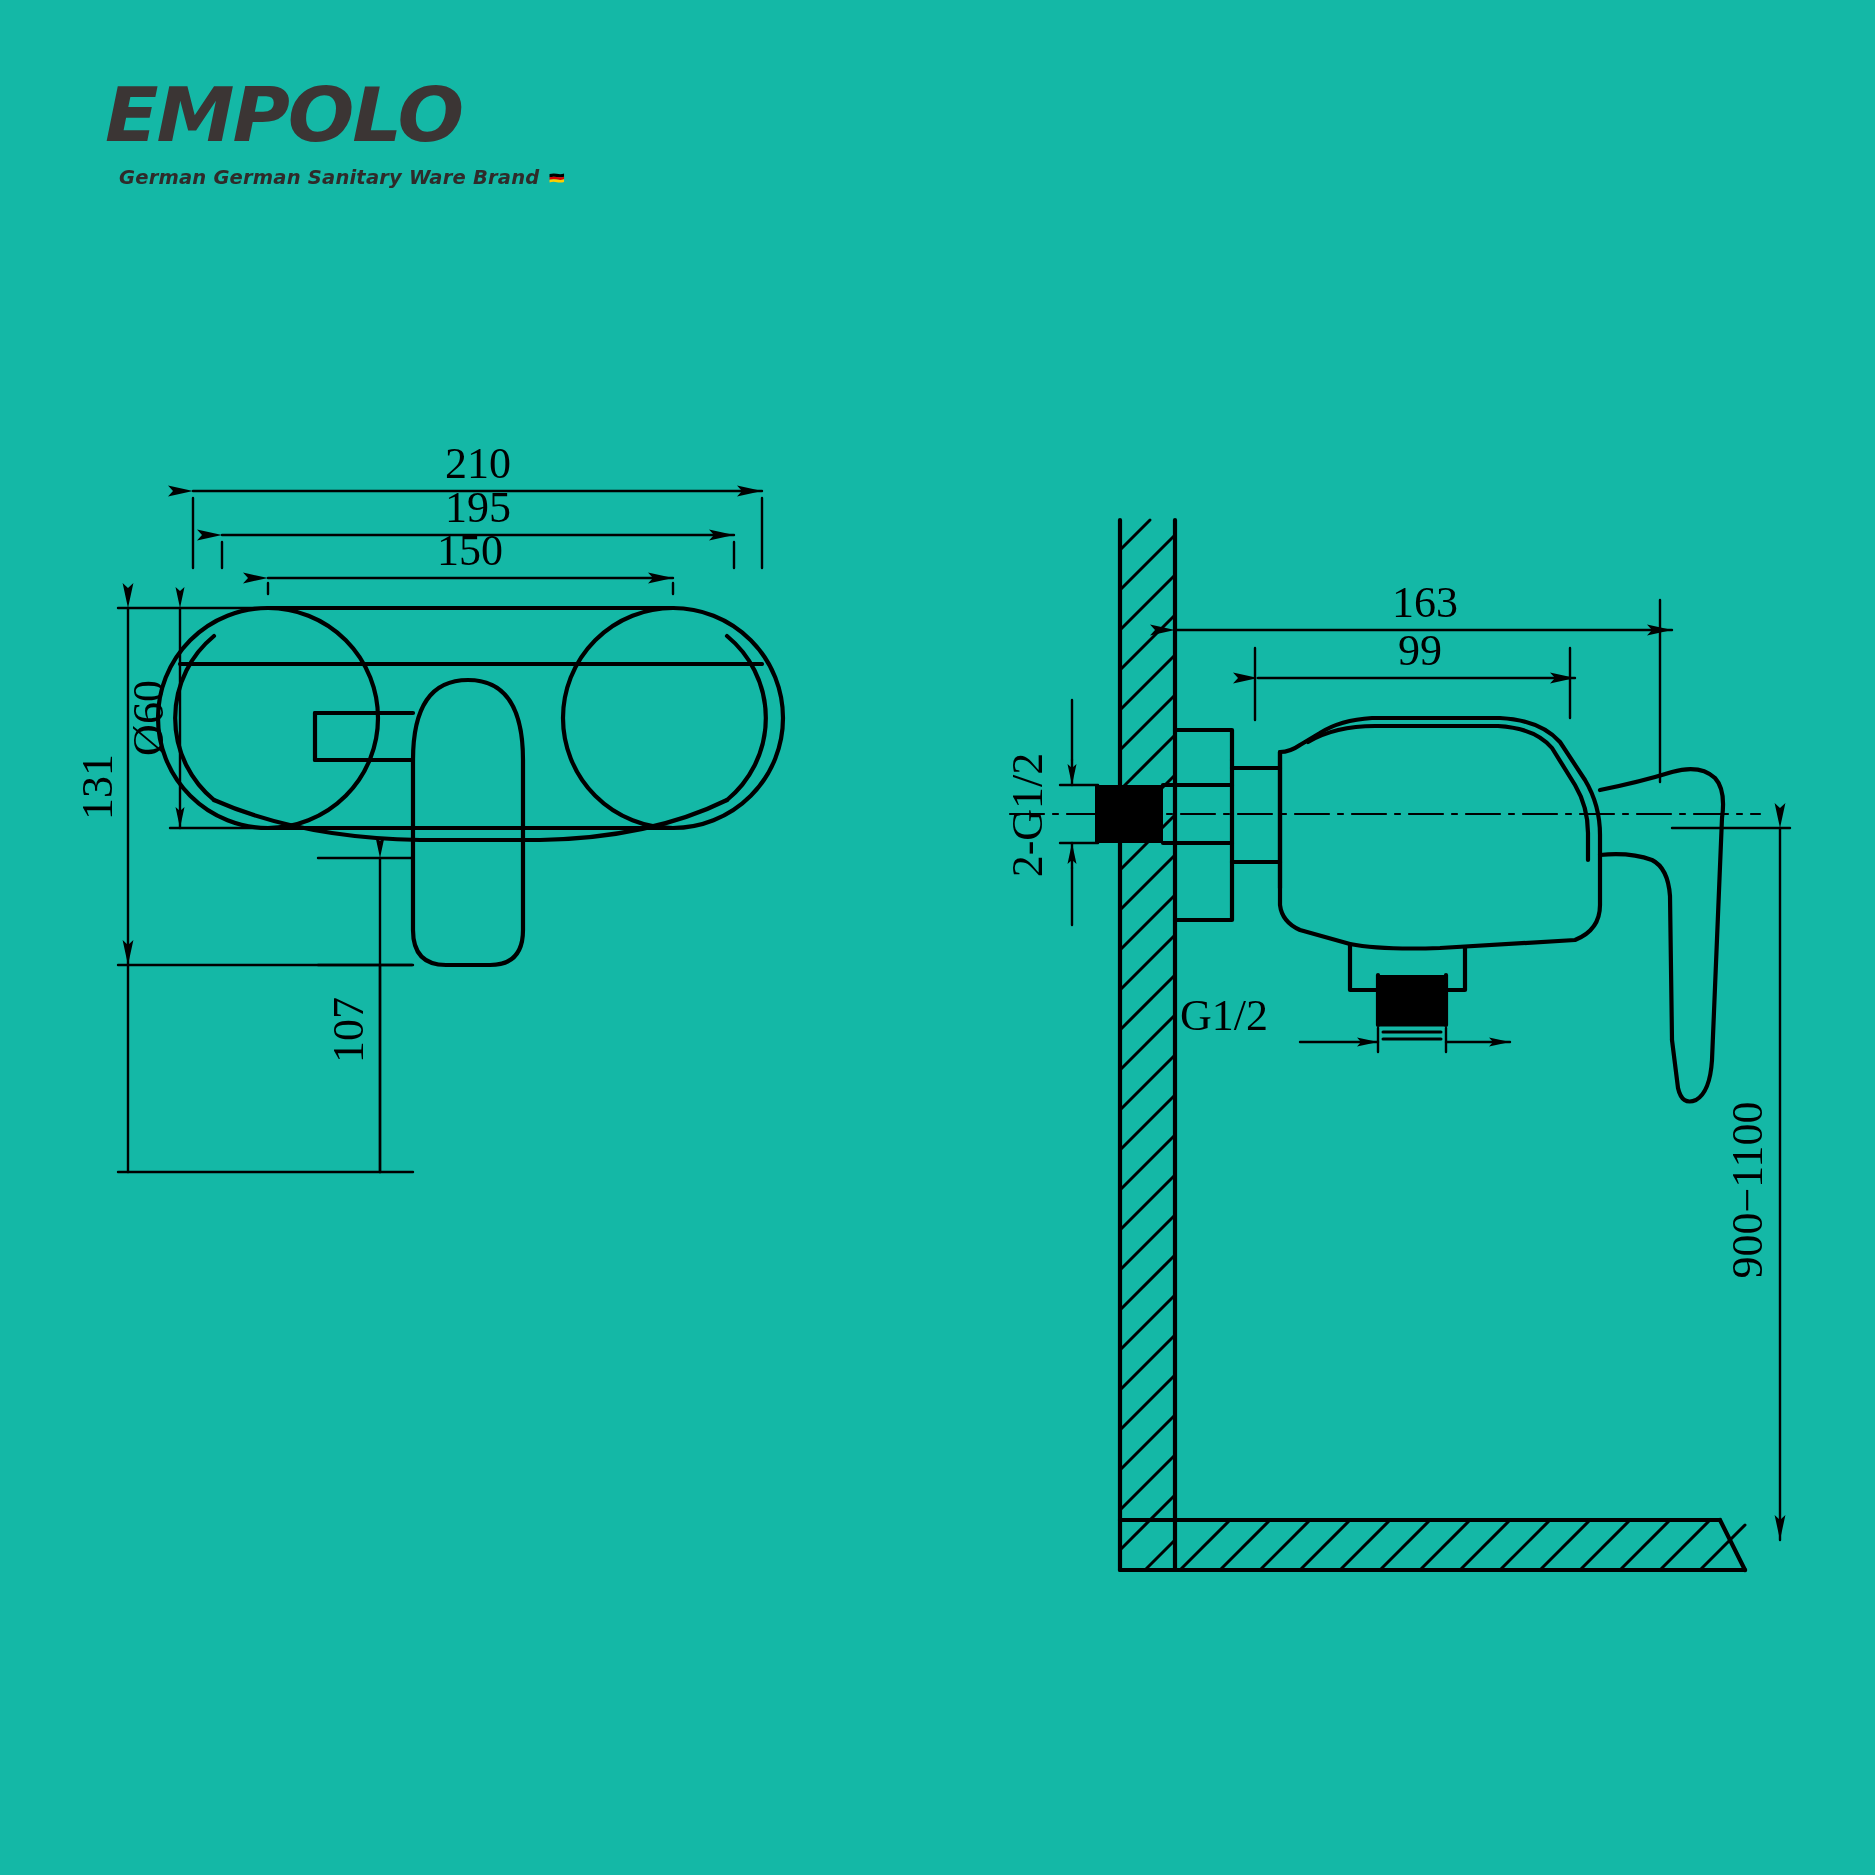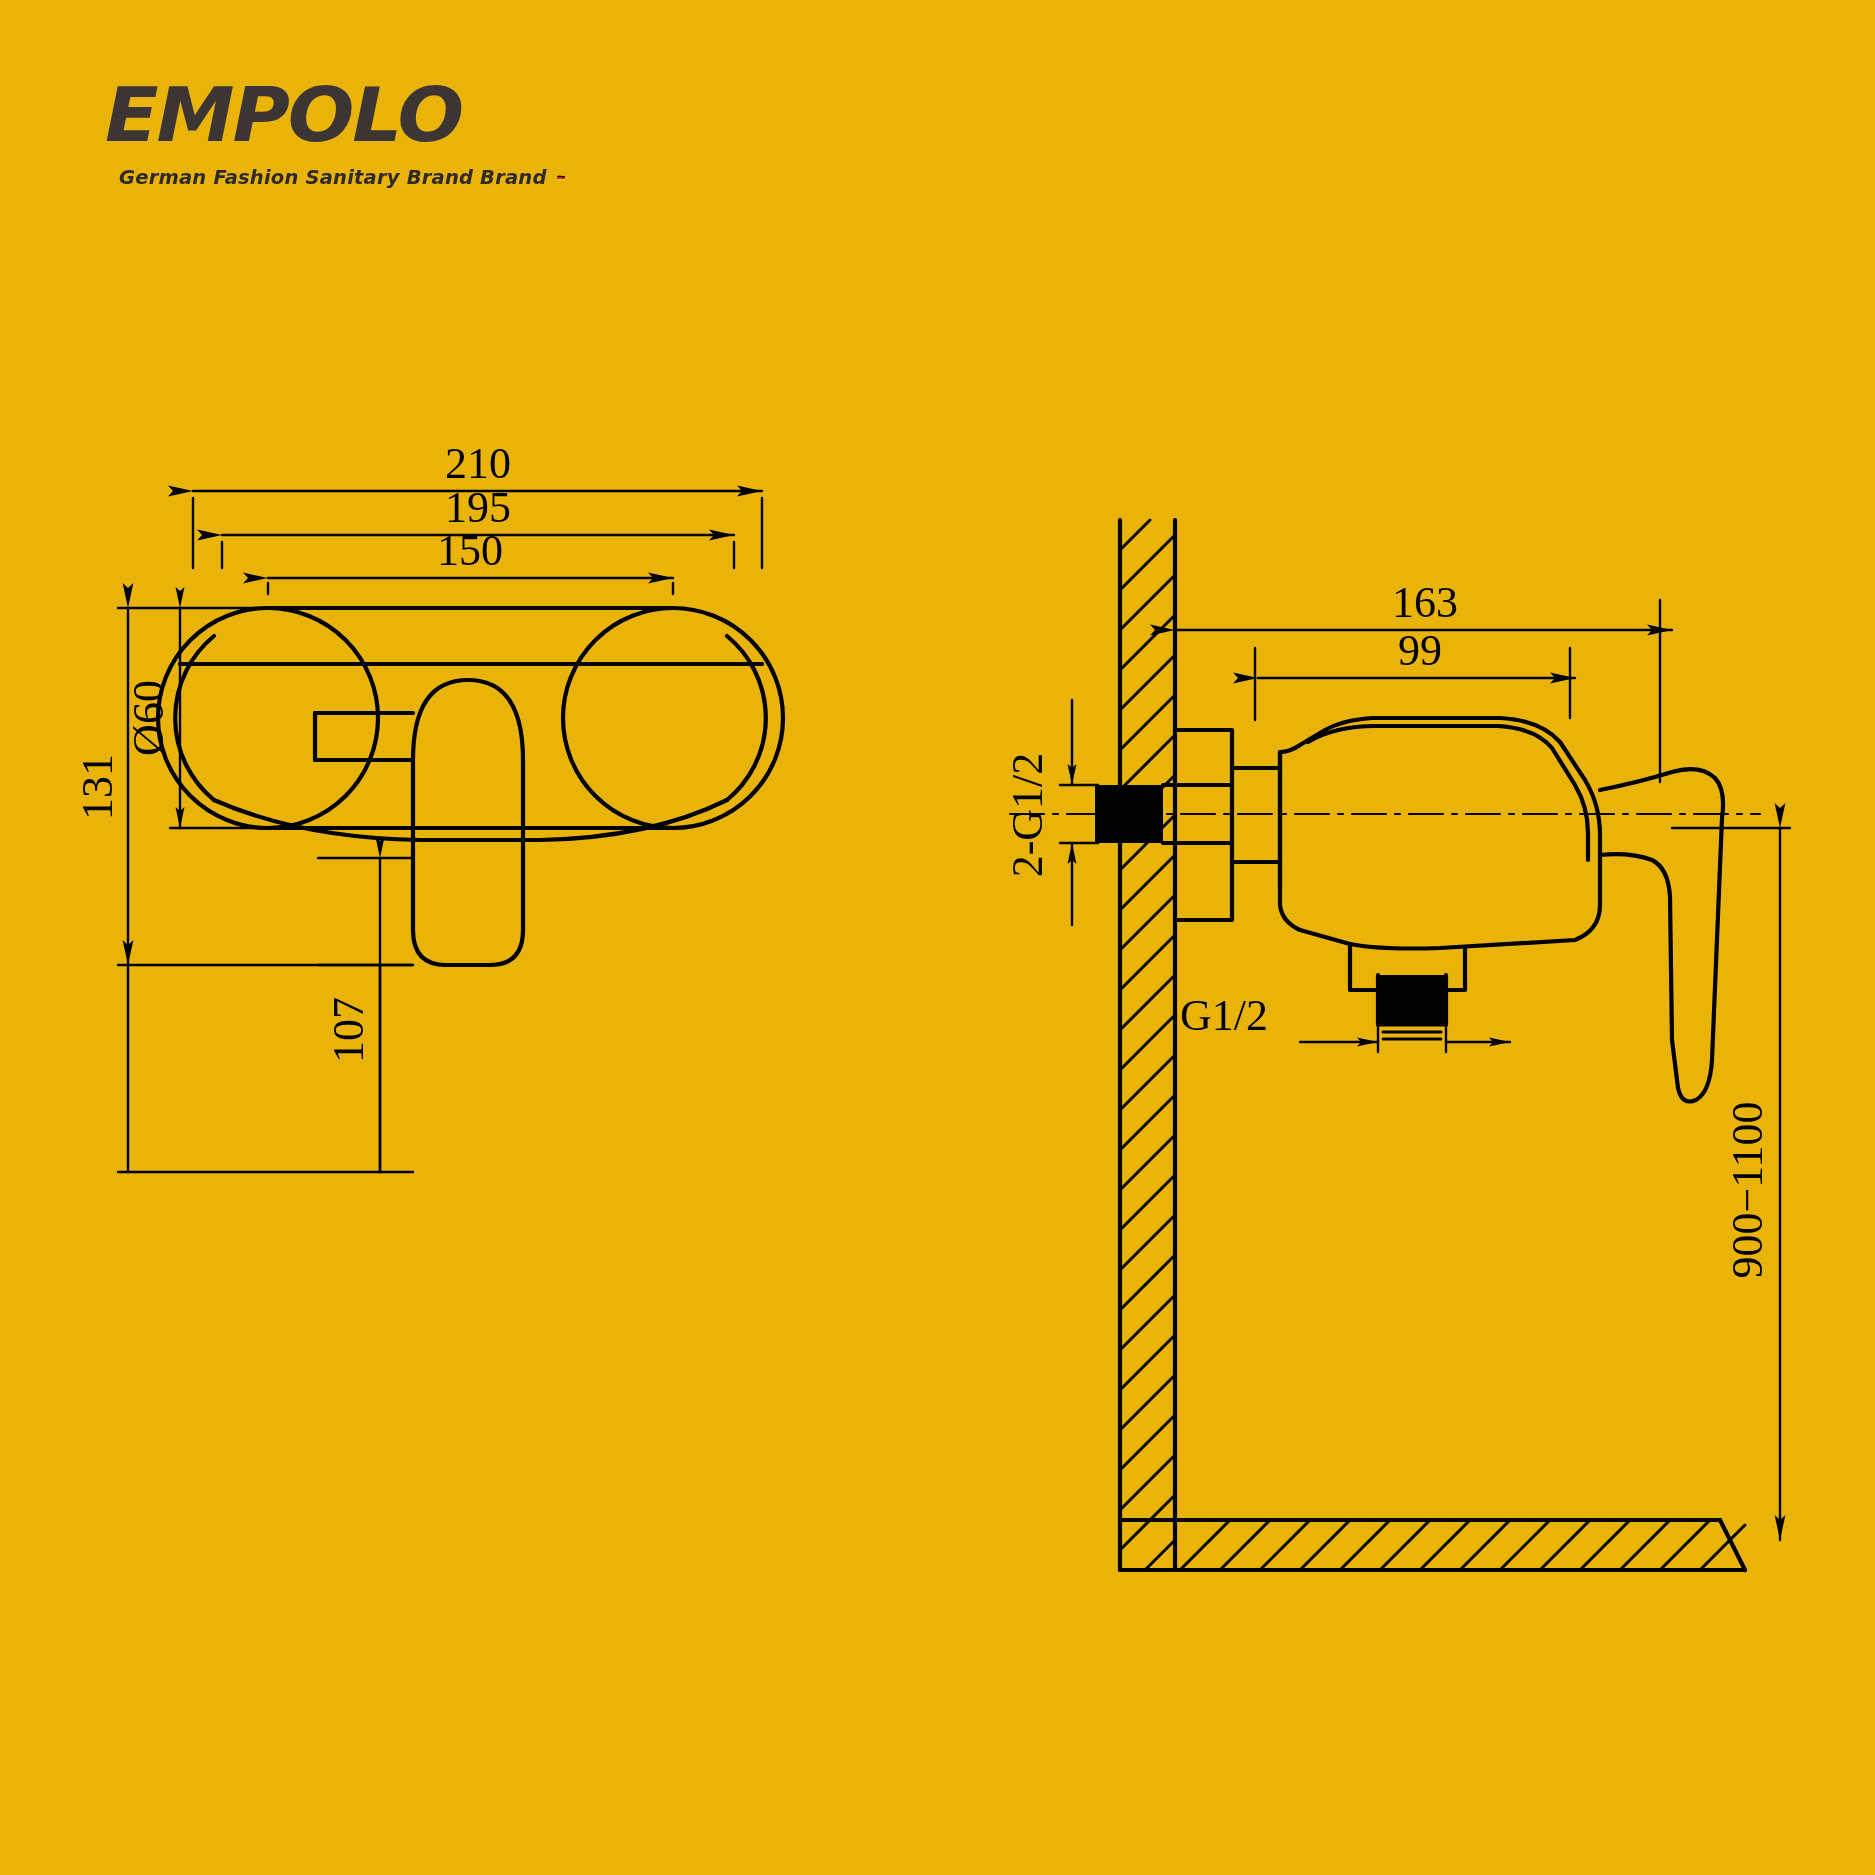--- a/index.html
+++ b/index.html
@@ -5,21 +5,21 @@
   * { box-sizing: border-box; }
   html, body {
     margin: 0; padding: 0;
     background: #ffffff;
     font-family: "Liberation Serif", serif;
   }
   #page {
     position: relative;
     width: 1875px;
     height: 1875px;
-    background: #eab308;
+    background: #14b8a6;
     overflow: hidden;
   }
   
   #logo-block {
     position: absolute;
     left: 105px;
     top: 78px;
     width: 460px;
     height: 130px;
   }
@@ -78,21 +78,21 @@
   .dimtxt-mid { text-anchor: middle; }
 </style>
 </head>
 <body>
 
 <div id="page">
 
   <div id="logo-block">
     <div id="logo-wordmark">EMPOLO</div>
     <div id="logo-tagline-row">
-      <div id="logo-tagline">German Fashion Sanitary Brand Brand</div>
+      <div id="logo-tagline">German German Sanitary Ware Brand</div>
       <svg id="flag-icon" viewBox="0 0 30 19">
         <path d="M1 2 Q8 0 15 1.5 Q23 3 29 1 L29 7 Q23 9 15 7.5 Q8 6 1 8 Z" fill="#000000"></path>
         <path d="M1 8 Q8 6 15 7.5 Q23 9 29 7 L29 12 Q23 14 15 12.5 Q8 11 1 13 Z" fill="#DD0000"></path>
         <path d="M1 13 Q8 11 15 12.5 Q23 14 29 12 L29 17 Q23 19 15 17.5 Q8 16 1 18 Z" fill="#FFCE00"></path>
       </svg>
     </div>
   </div>
 
   <svg id="drawing" viewBox="0 0 1875 1875">
 

